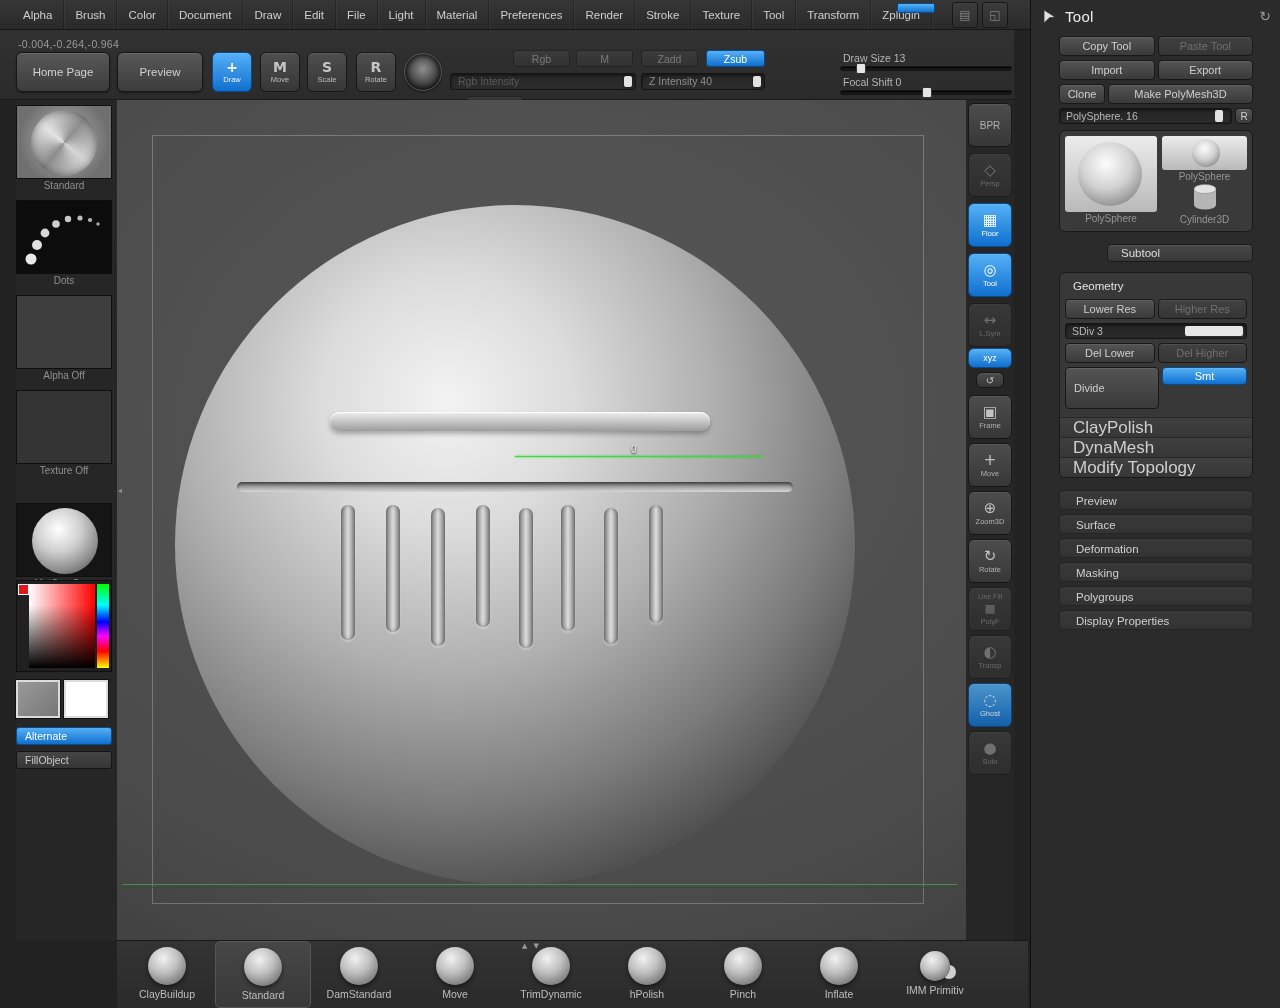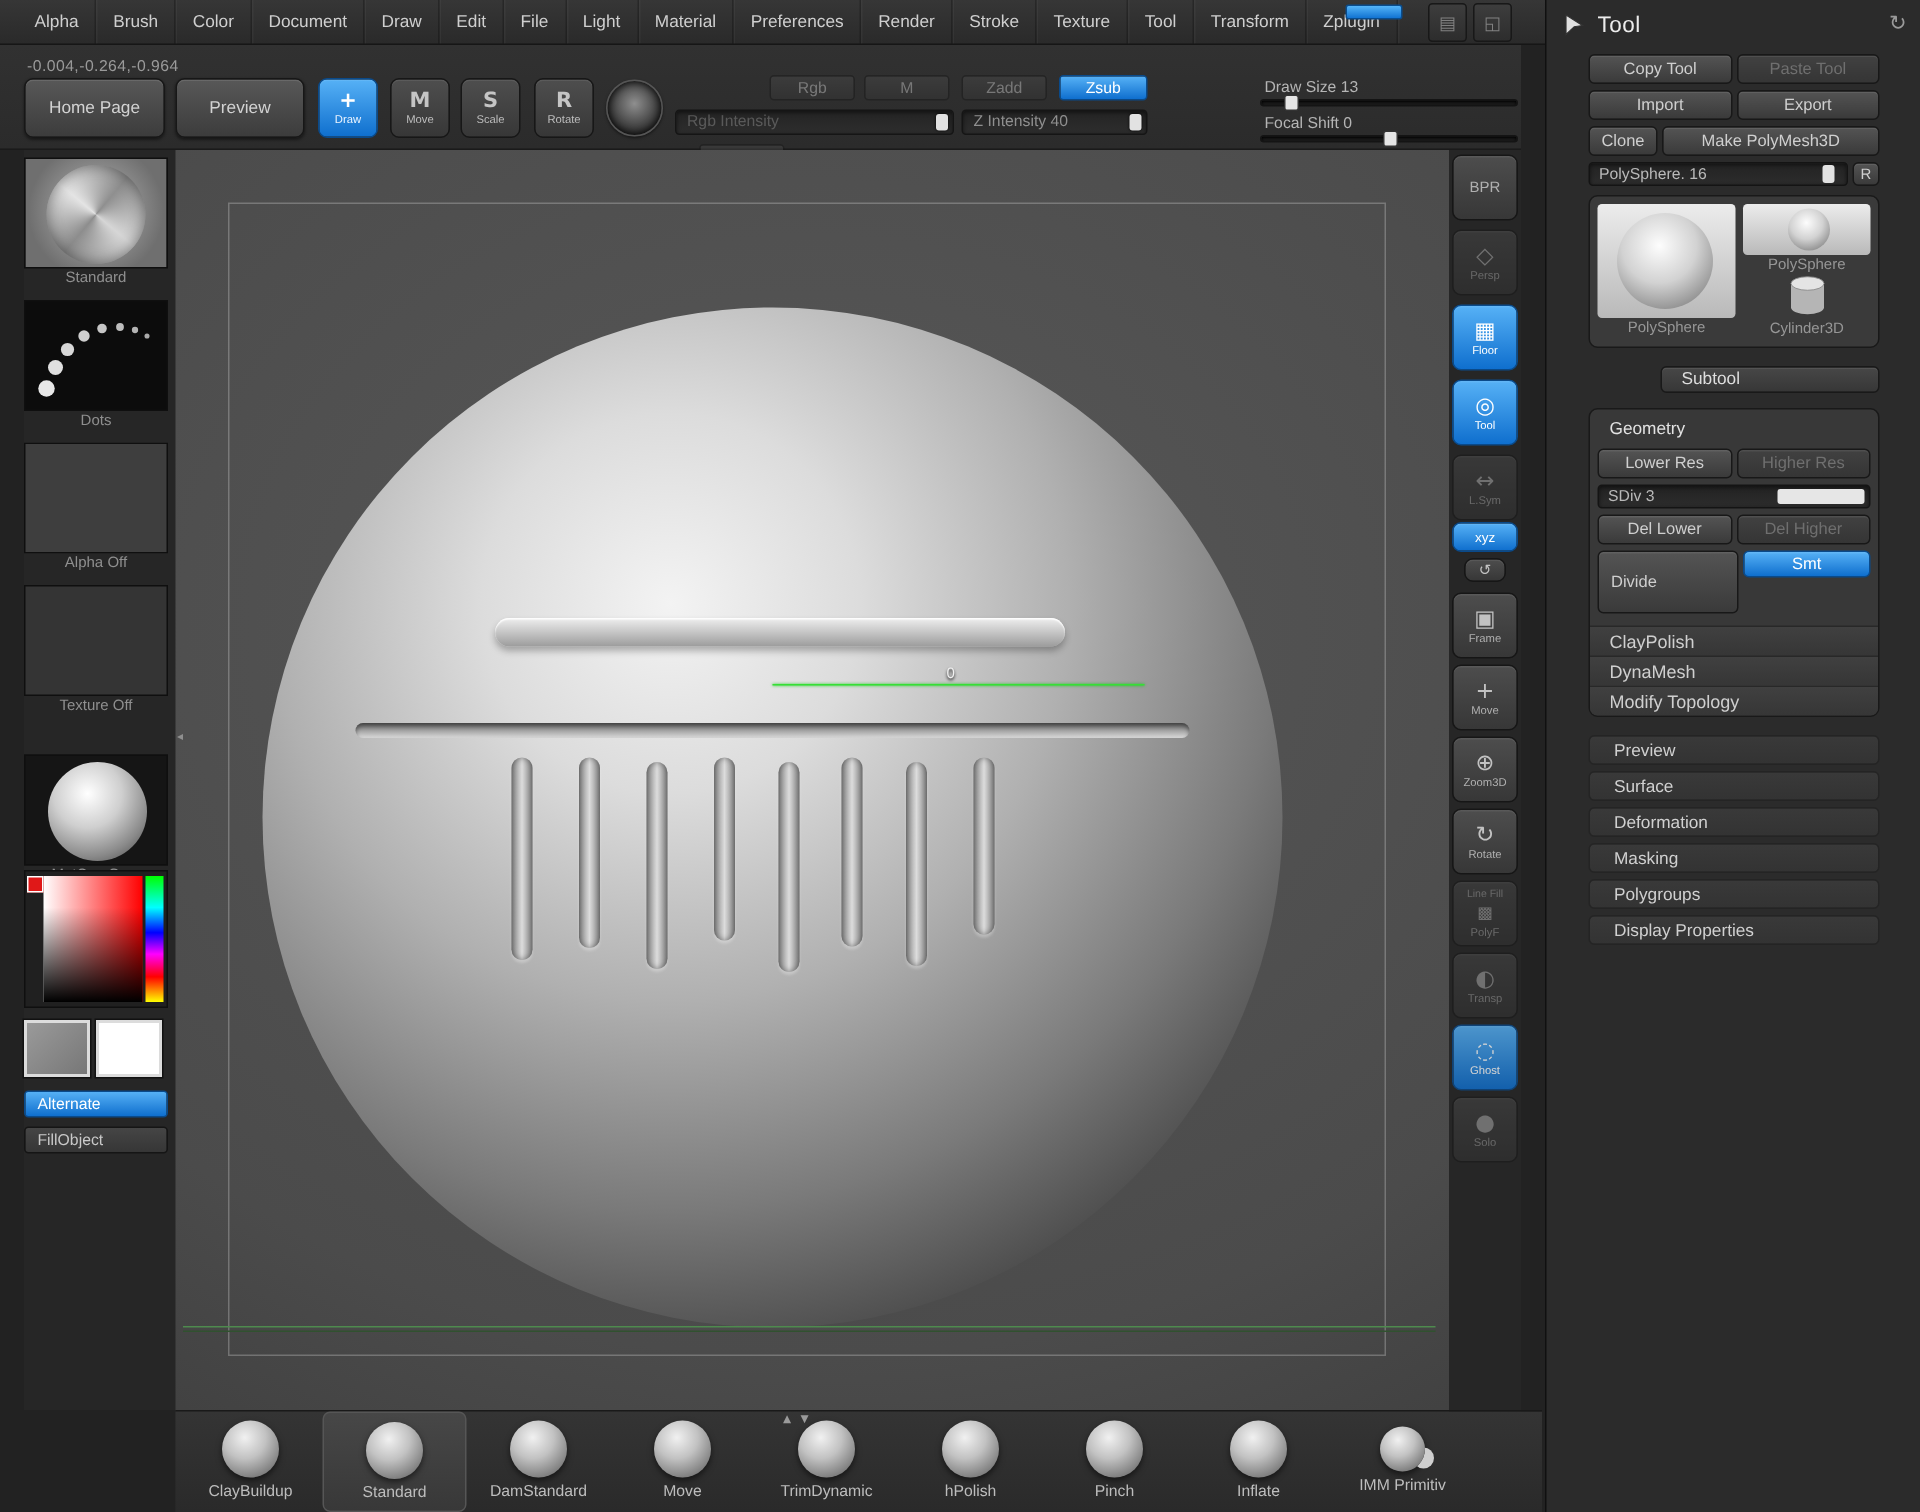--- a/index.html
+++ b/index.html
@@ -131,21 +131,21 @@
   .thumbbox { display:flex; gap:5px; background:#3a3a3a; border:1px solid #191919; border-radius:6px; padding:5px; margin:6px 0 12px; }
   .thumb-img { background:linear-gradient(#ececec,#b9b9b9); border-radius:3px; position:relative; overflow:hidden; }
   .thumb-label { font-size:10px; color:#969696; text-align:center; line-height:13px; }
   .tsphere { position:absolute; border-radius:50%;
     background:radial-gradient(circle at 44% 34%, #fdfdfd 0%, #d2d2d2 45%, #939393 78%, #6d6d6d 100%); }
   .palette-bar { height:18px; line-height:17px; background:linear-gradient(#474747,#373737);
     border:1px solid #191919; border-radius:4px; padding-left:13px; font-size:11.5px; color:#dedede; margin-bottom:10px;
     box-shadow:inset 0 1px 0 rgba(255,255,255,.07);margin-left:48px; }
   .gbox { background:#383838; border:1px solid #191919; border-radius:6px; padding:5px 5px 0; margin-bottom:12px; }
   .gheader { height:16px; line-height:16px; font-size:11.5px; color:#e2e2e2; padding-left:8px; margin-bottom:5px; }
-  .gbar { height:20px; line-height:20px; margin:0 -5px; padding-left:13px; font-size:12px; color:#cfcfcf;
+  .gbar { height:20px; line-height:20px; margin:0 -5px; padding-left:13px; font-size:17px; color:#cfcfcf;
     background:linear-gradient(#404040,#363636); border-top:1px solid #282828; }
   .gbar:last-child { border-radius:0 0 5px 5px; }
   .section-row { height:20px; line-height:20px; padding-left:16px; margin-bottom:4px; font-size:11.5px; color:#d0d0d0;
     background:linear-gradient(#393939,#333333); border:1px solid #242424; border-radius:4px; }
 
   
   .bottom-left-corner { position:absolute; left:0; top:940px; width:117px; height:68px; background:#222; }
   .bottom-shelf { position:absolute; left:117px; top:940px; width:911px; height:68px;
     background:linear-gradient(#343434,#2a2a2a); border-top:1px solid #191919; display:flex; padding-left:2px; }
   .bitem { width:96px; display:flex; flex-direction:column; align-items:center; padding-top:6px; gap:3px; border-radius:5px; }

